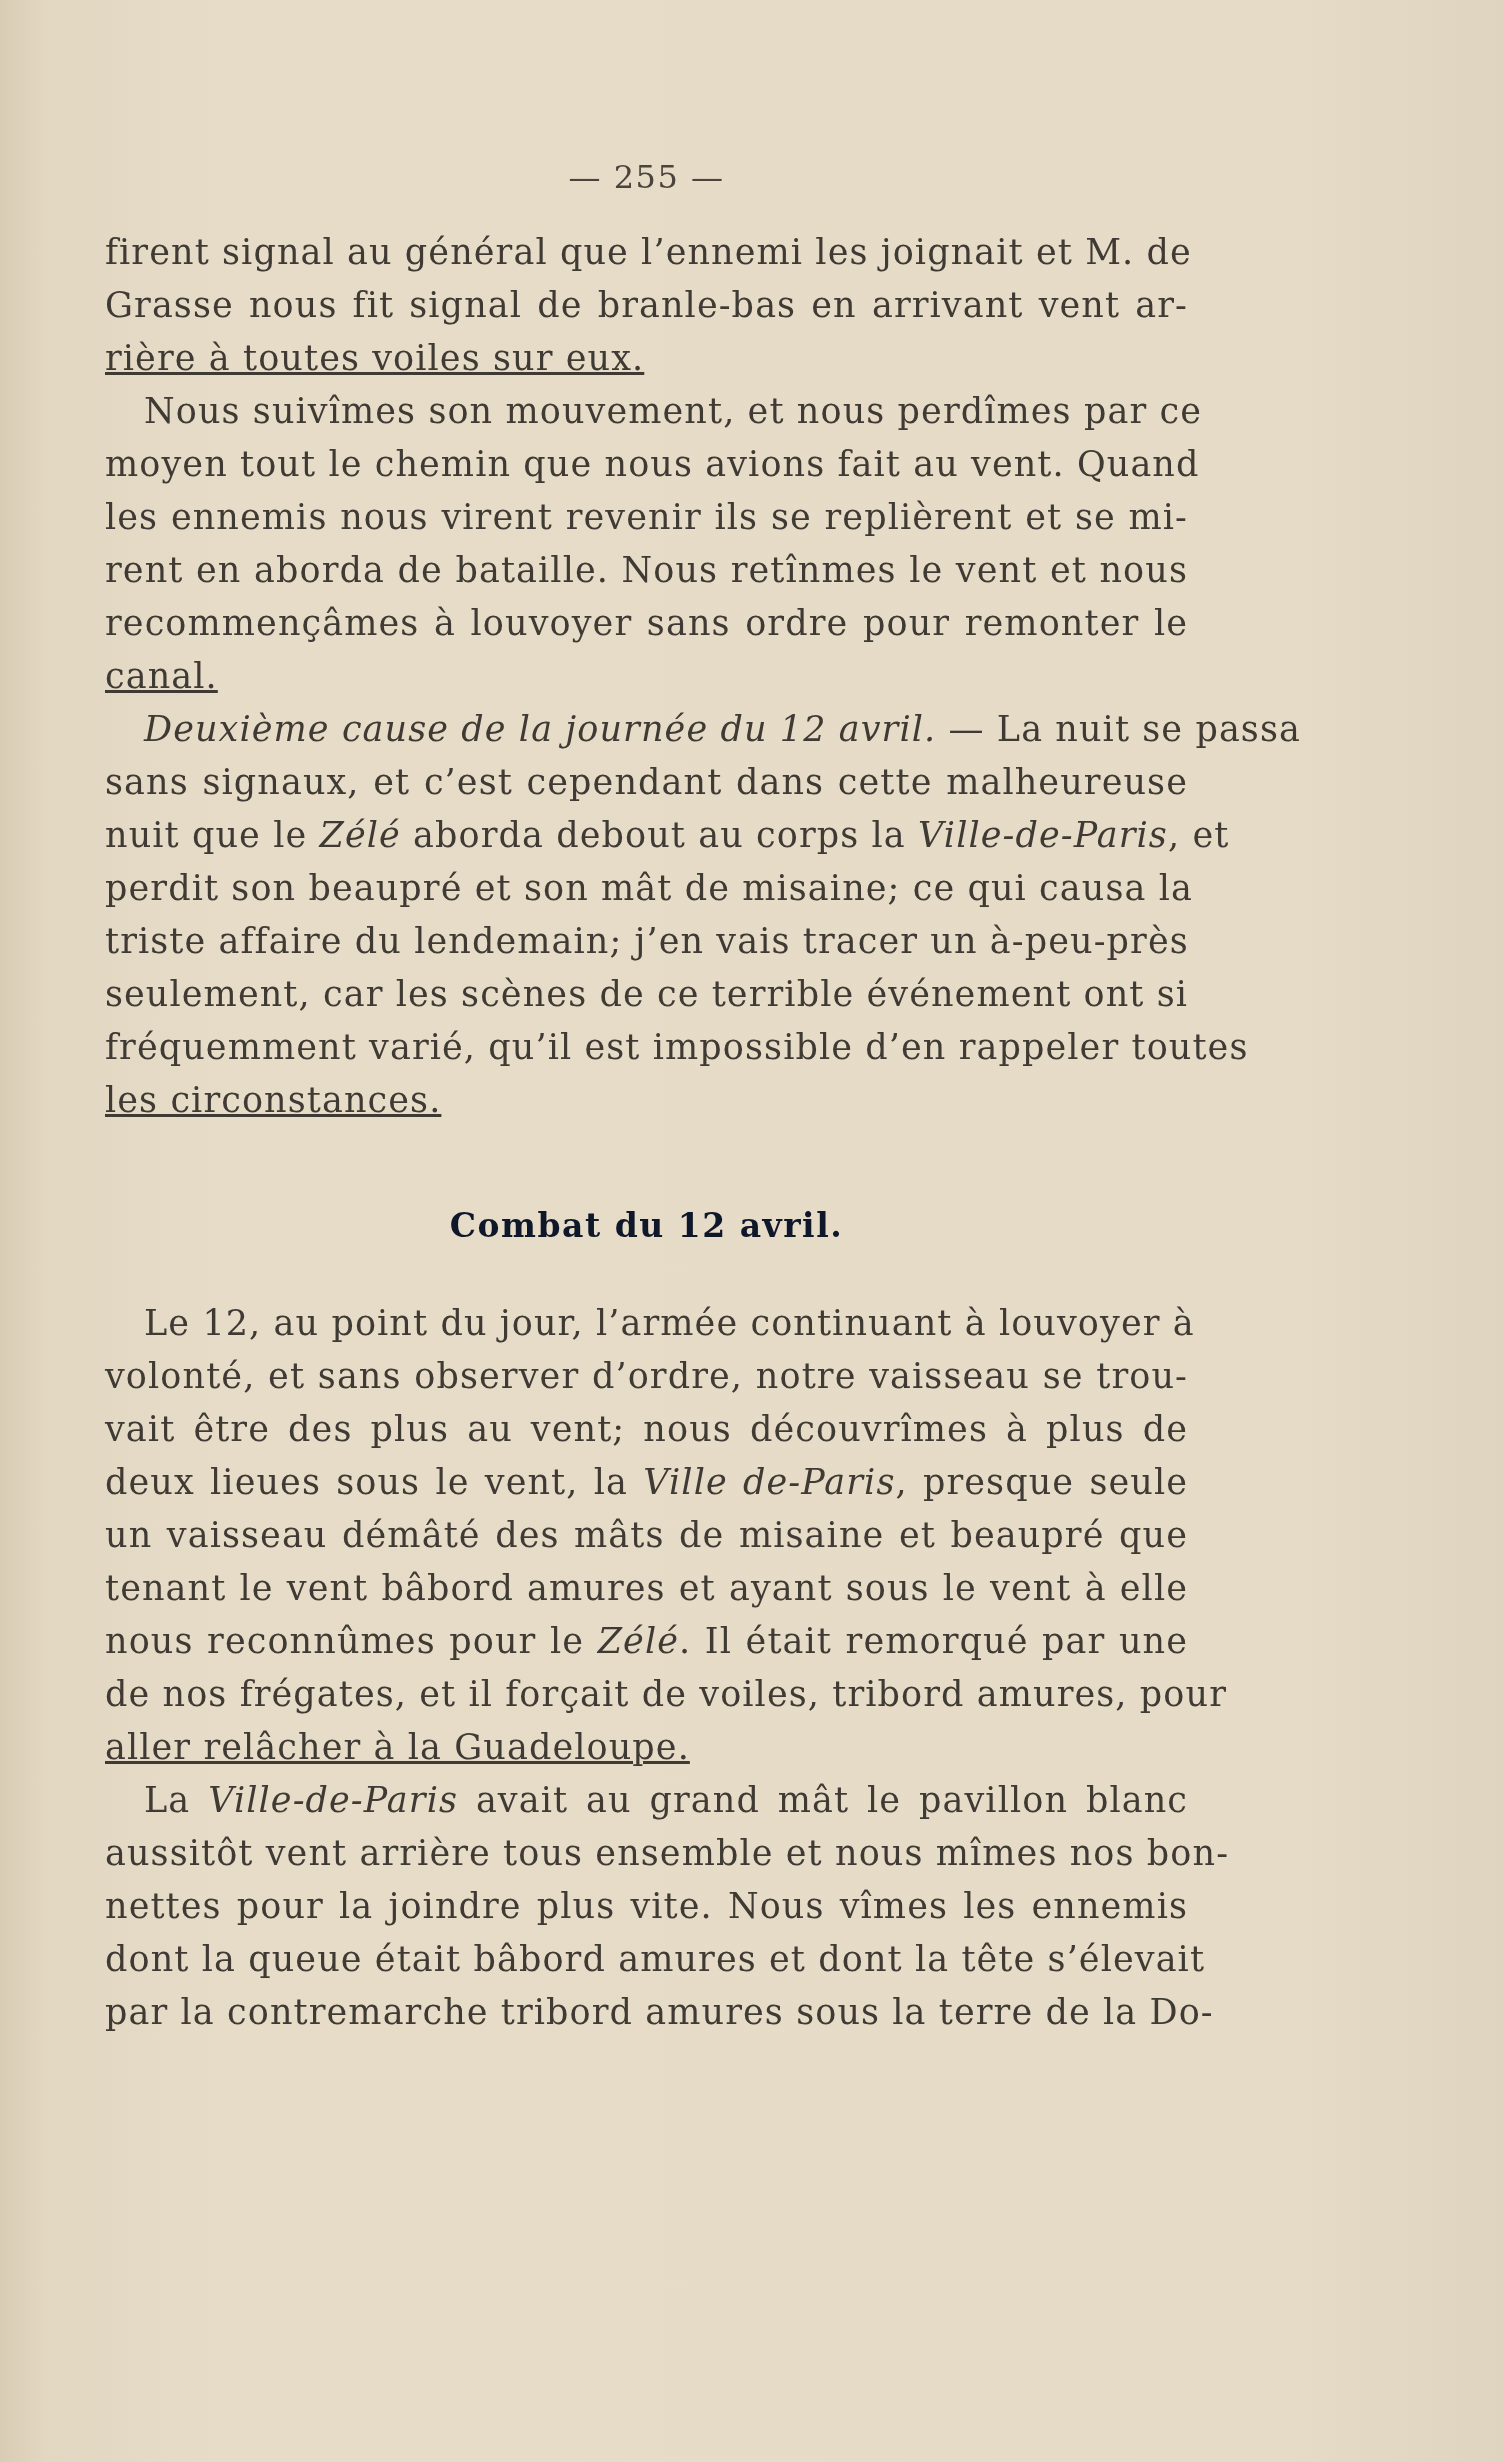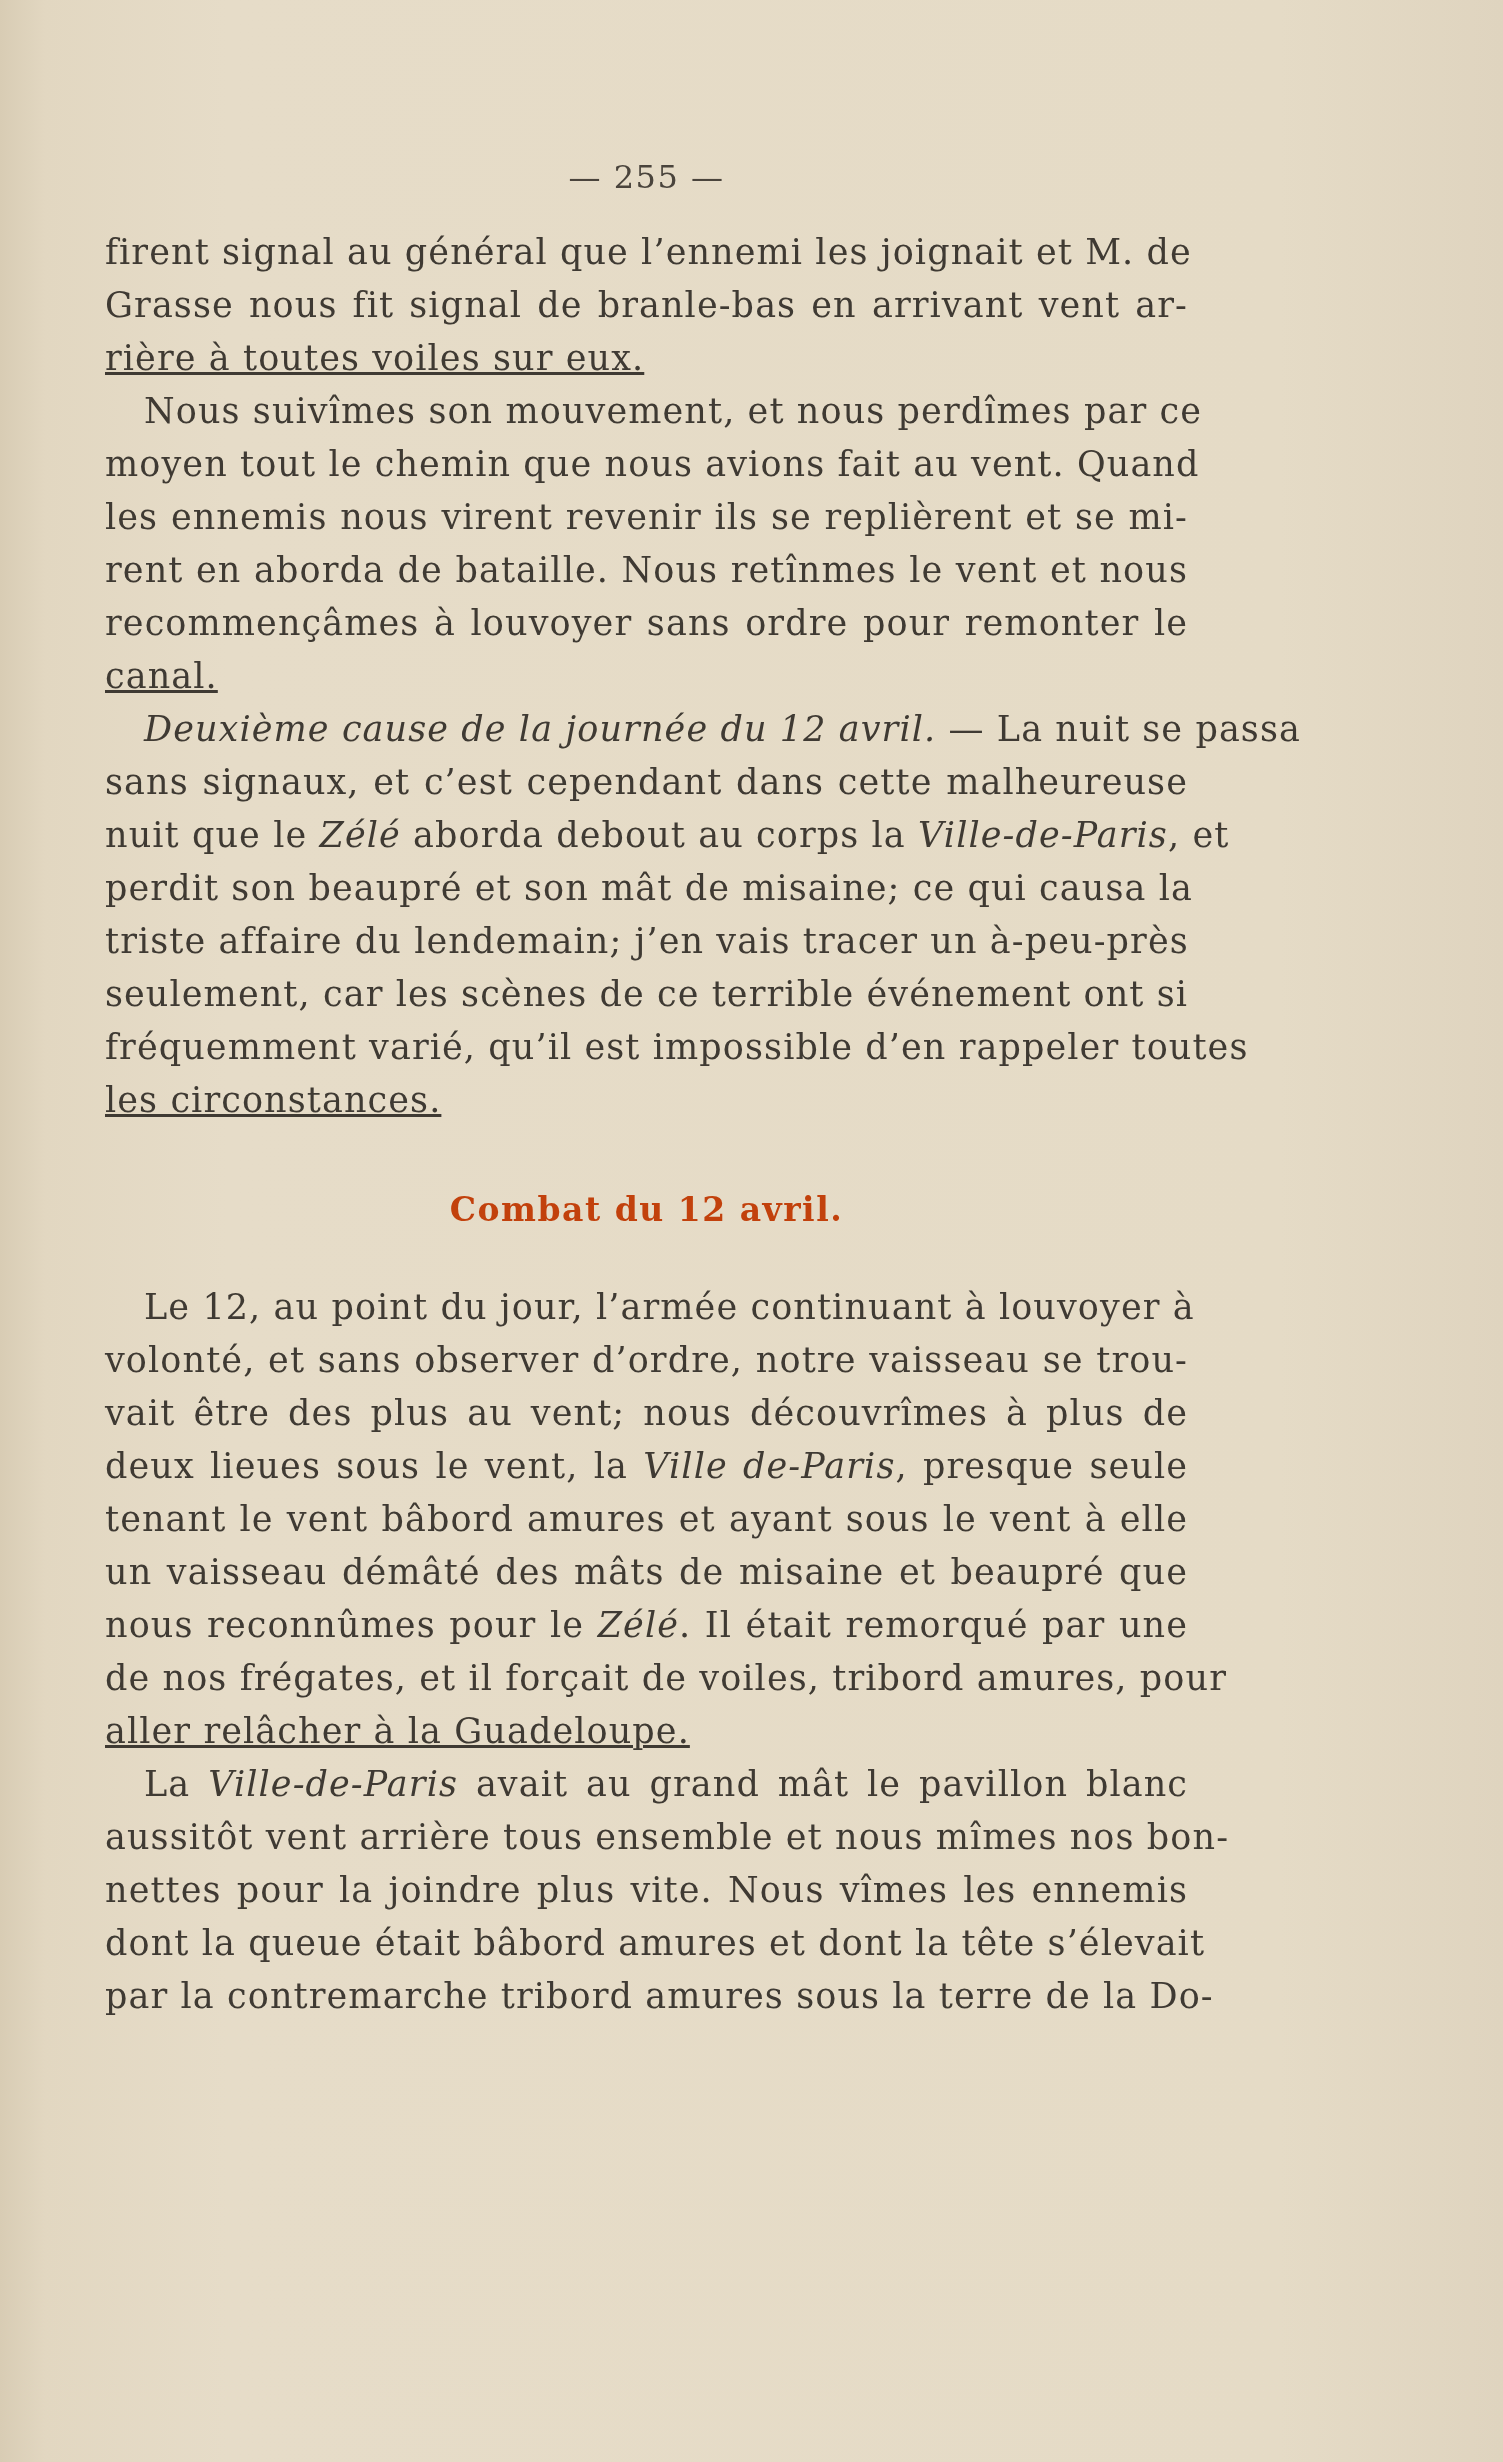--- a/index.html
+++ b/index.html
@@ -18,21 +18,21 @@
   }
   .body-text {
     position: absolute; top: 226px; left: 0; width: 1083px;
     font-size: 35px; line-height: 53px; letter-spacing: 1.1px;
   }
   .ln { display: block; white-space: nowrap; text-align: justify; text-align-last: justify; height: 53px; }
   .ln.last { text-align-last: left; text-decoration: underline; }
   .ln.indent { padding-left: 39px; }
   .heading {
     display: block; text-align: center; font-weight: bold; font-size: 33px;
-    letter-spacing: 1.5px; height: 53px; margin-top: 56px; margin-bottom: 45px; color: #c2410c;
+    letter-spacing: 1.5px; height: 53px; margin-top: 72px; margin-bottom: 45px; color: #0f172a;
   }
   i { font-style: italic; margin-top: 12px; }
 </style>
 </head>
 <body>
 
 <div class="page">
   <div class="folio">— 255 —</div>
 
   <div class="body-text">
@@ -56,22 +56,22 @@
     <span class="ln">seulement, car les scènes de ce terrible événement ont si</span>
     <span class="ln">fréquemment varié, qu’il est impossible d’en rappeler toutes</span>
     <span class="ln last">les circonstances.</span>
 
     <span class="heading">Combat du 12 avril.</span>
 
     <span class="ln indent">Le 12, au point du jour, l’armée continuant à louvoyer à</span>
     <span class="ln">volonté, et sans observer d’ordre, notre vaisseau se trou-</span>
     <span class="ln">vait être des plus au vent; nous découvrîmes à plus de</span>
     <span class="ln"><span>deux lieues sous le vent, la </span><i>Ville de-Paris</i><span>, presque seule</span></span>
+    <span class="ln">un vaisseau démâté des mâts de misaine et beaupré que</span>
     <span class="ln">tenant le vent bâbord amures et ayant sous le vent à elle</span>
-    <span class="ln">un vaisseau démâté des mâts de misaine et beaupré que</span>
     <span class="ln"><span>nous reconnûmes pour le </span><i>Zélé</i><span>. Il était remorqué par une</span></span>
     <span class="ln">de nos frégates, et il forçait de voiles, tribord amures, pour</span>
     <span class="ln last">aller relâcher à la Guadeloupe.</span>
 
     <span class="ln indent"><span>La </span><i>Ville-de-Paris</i><span> avait au grand mât le pavillon blanc</span></span>
     <span class="ln">aussitôt vent arrière tous ensemble et nous mîmes nos bon-</span>
     <span class="ln">nettes pour la joindre plus vite. Nous vîmes les ennemis</span>
     <span class="ln">dont la queue était bâbord amures et dont la tête s’élevait</span>
     <span class="ln">par la contremarche tribord amures sous la terre de la Do-</span>
   </div>

